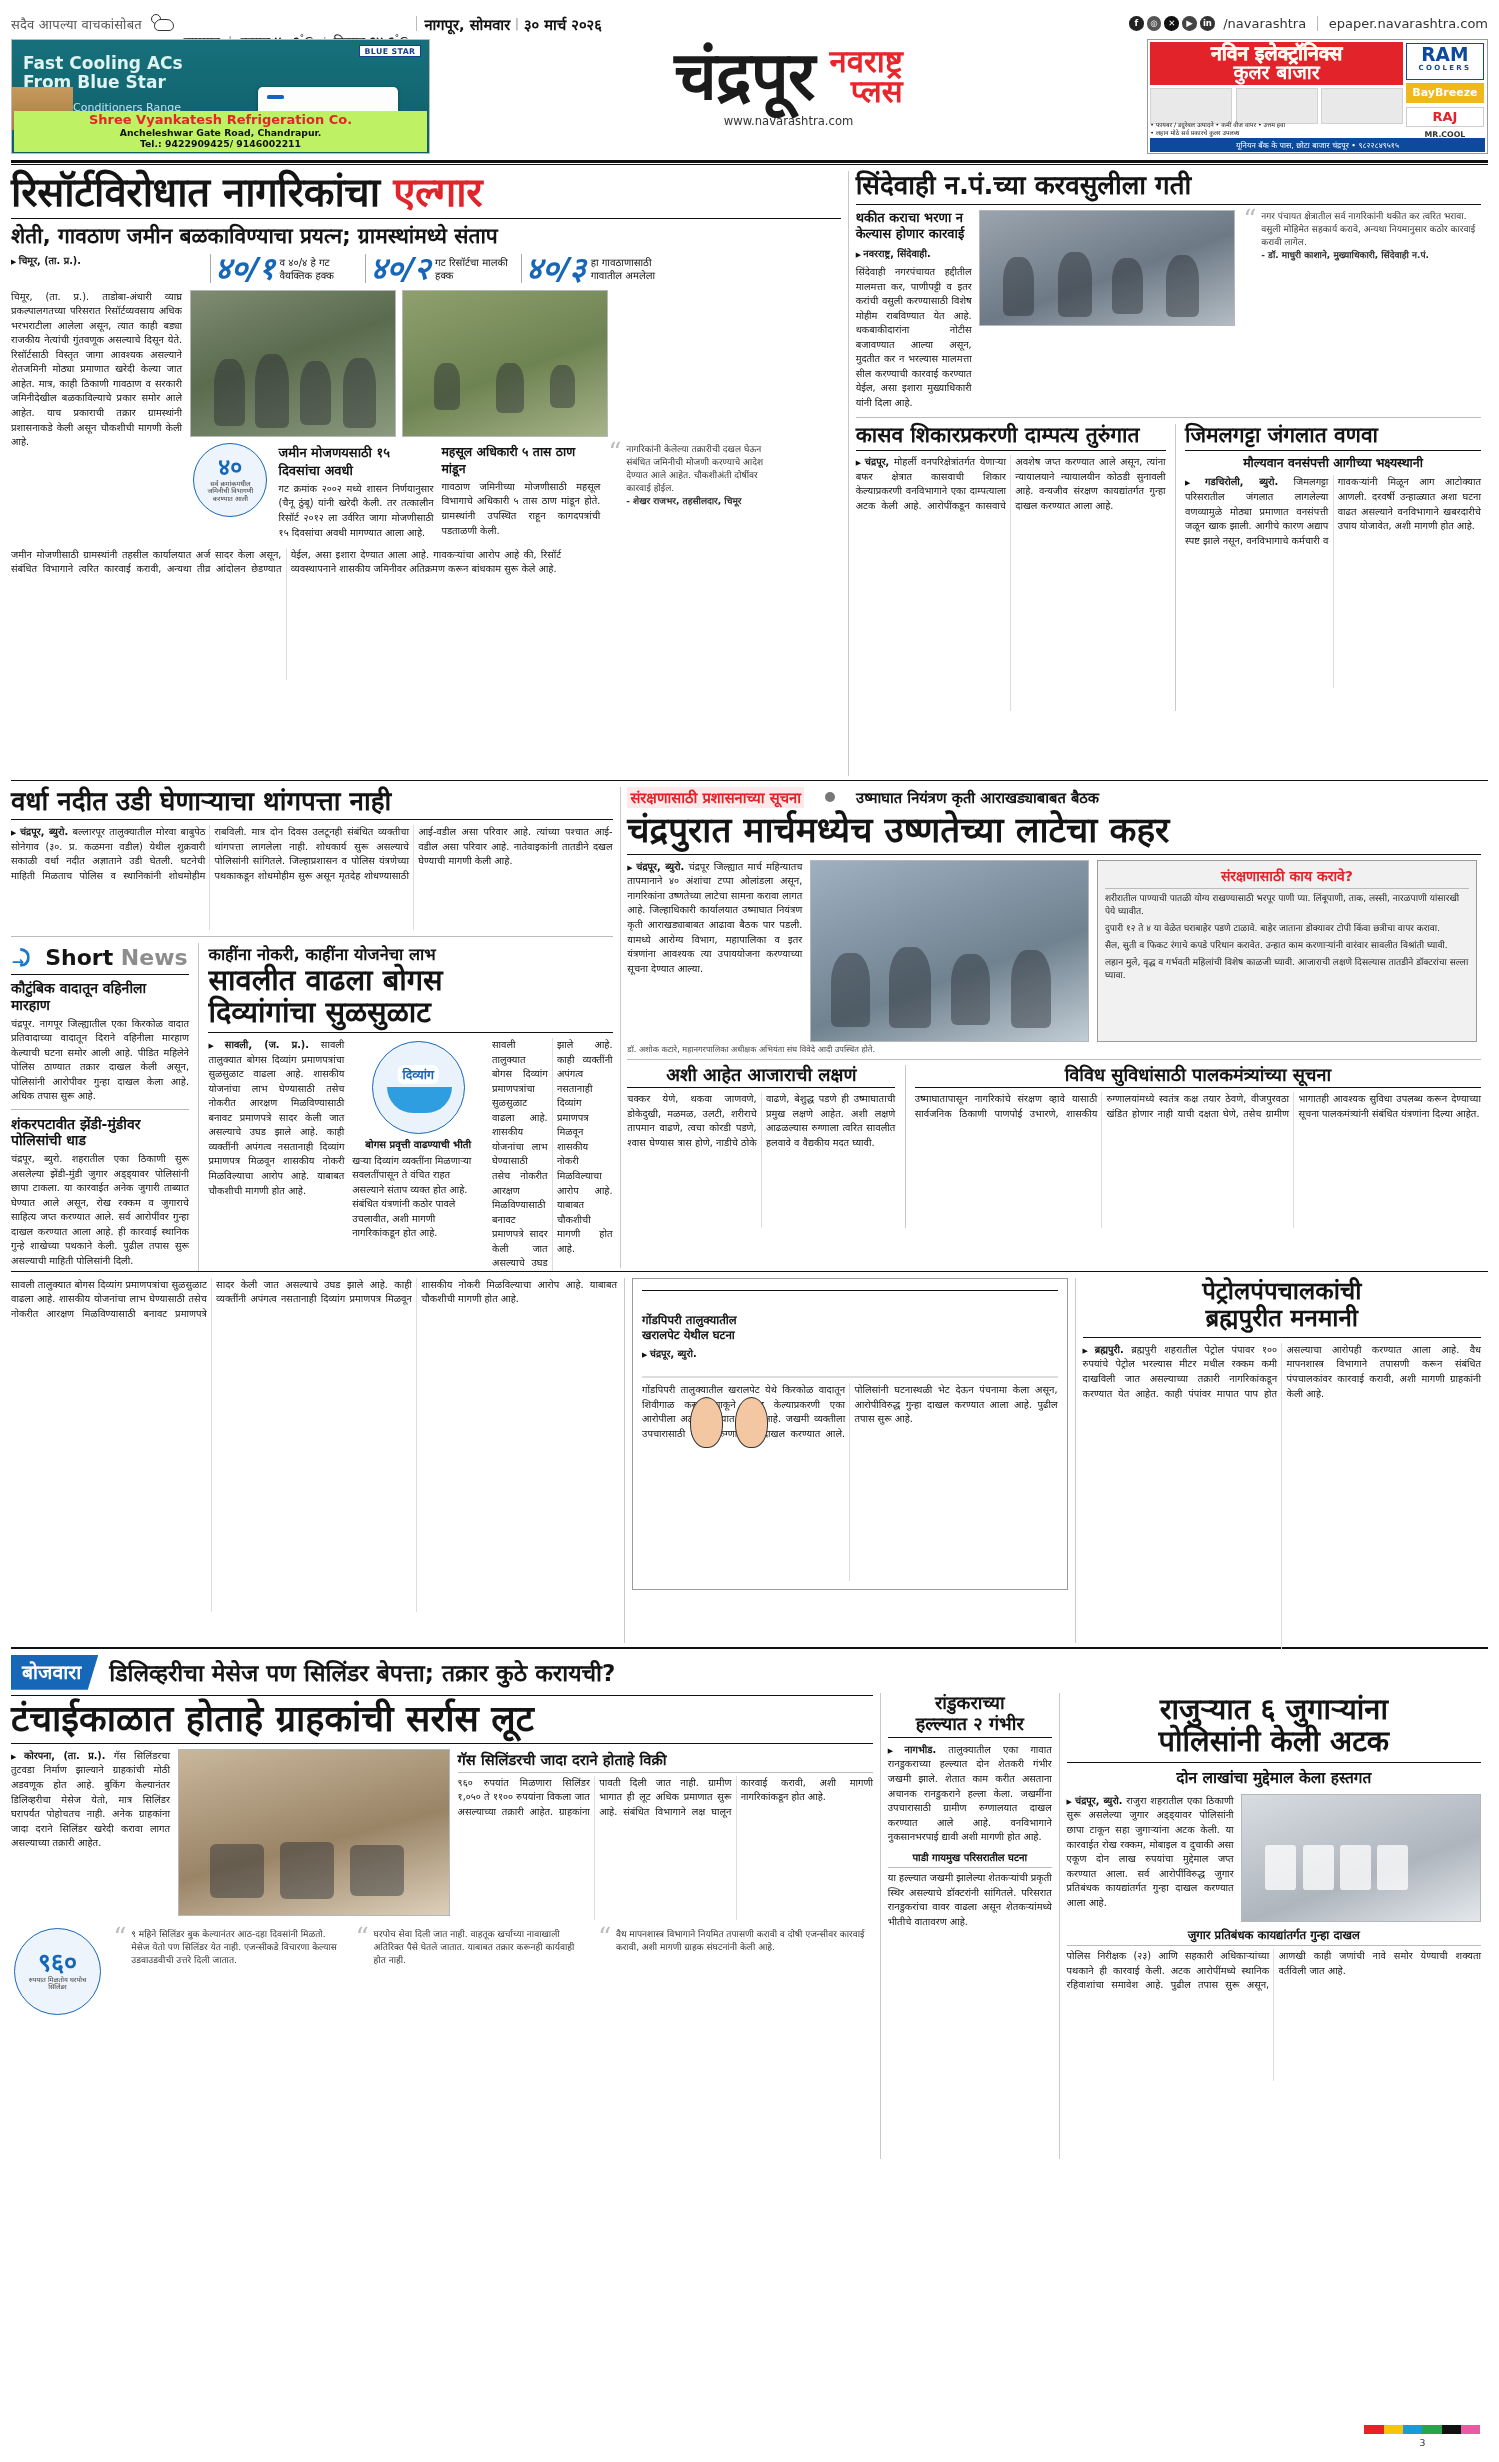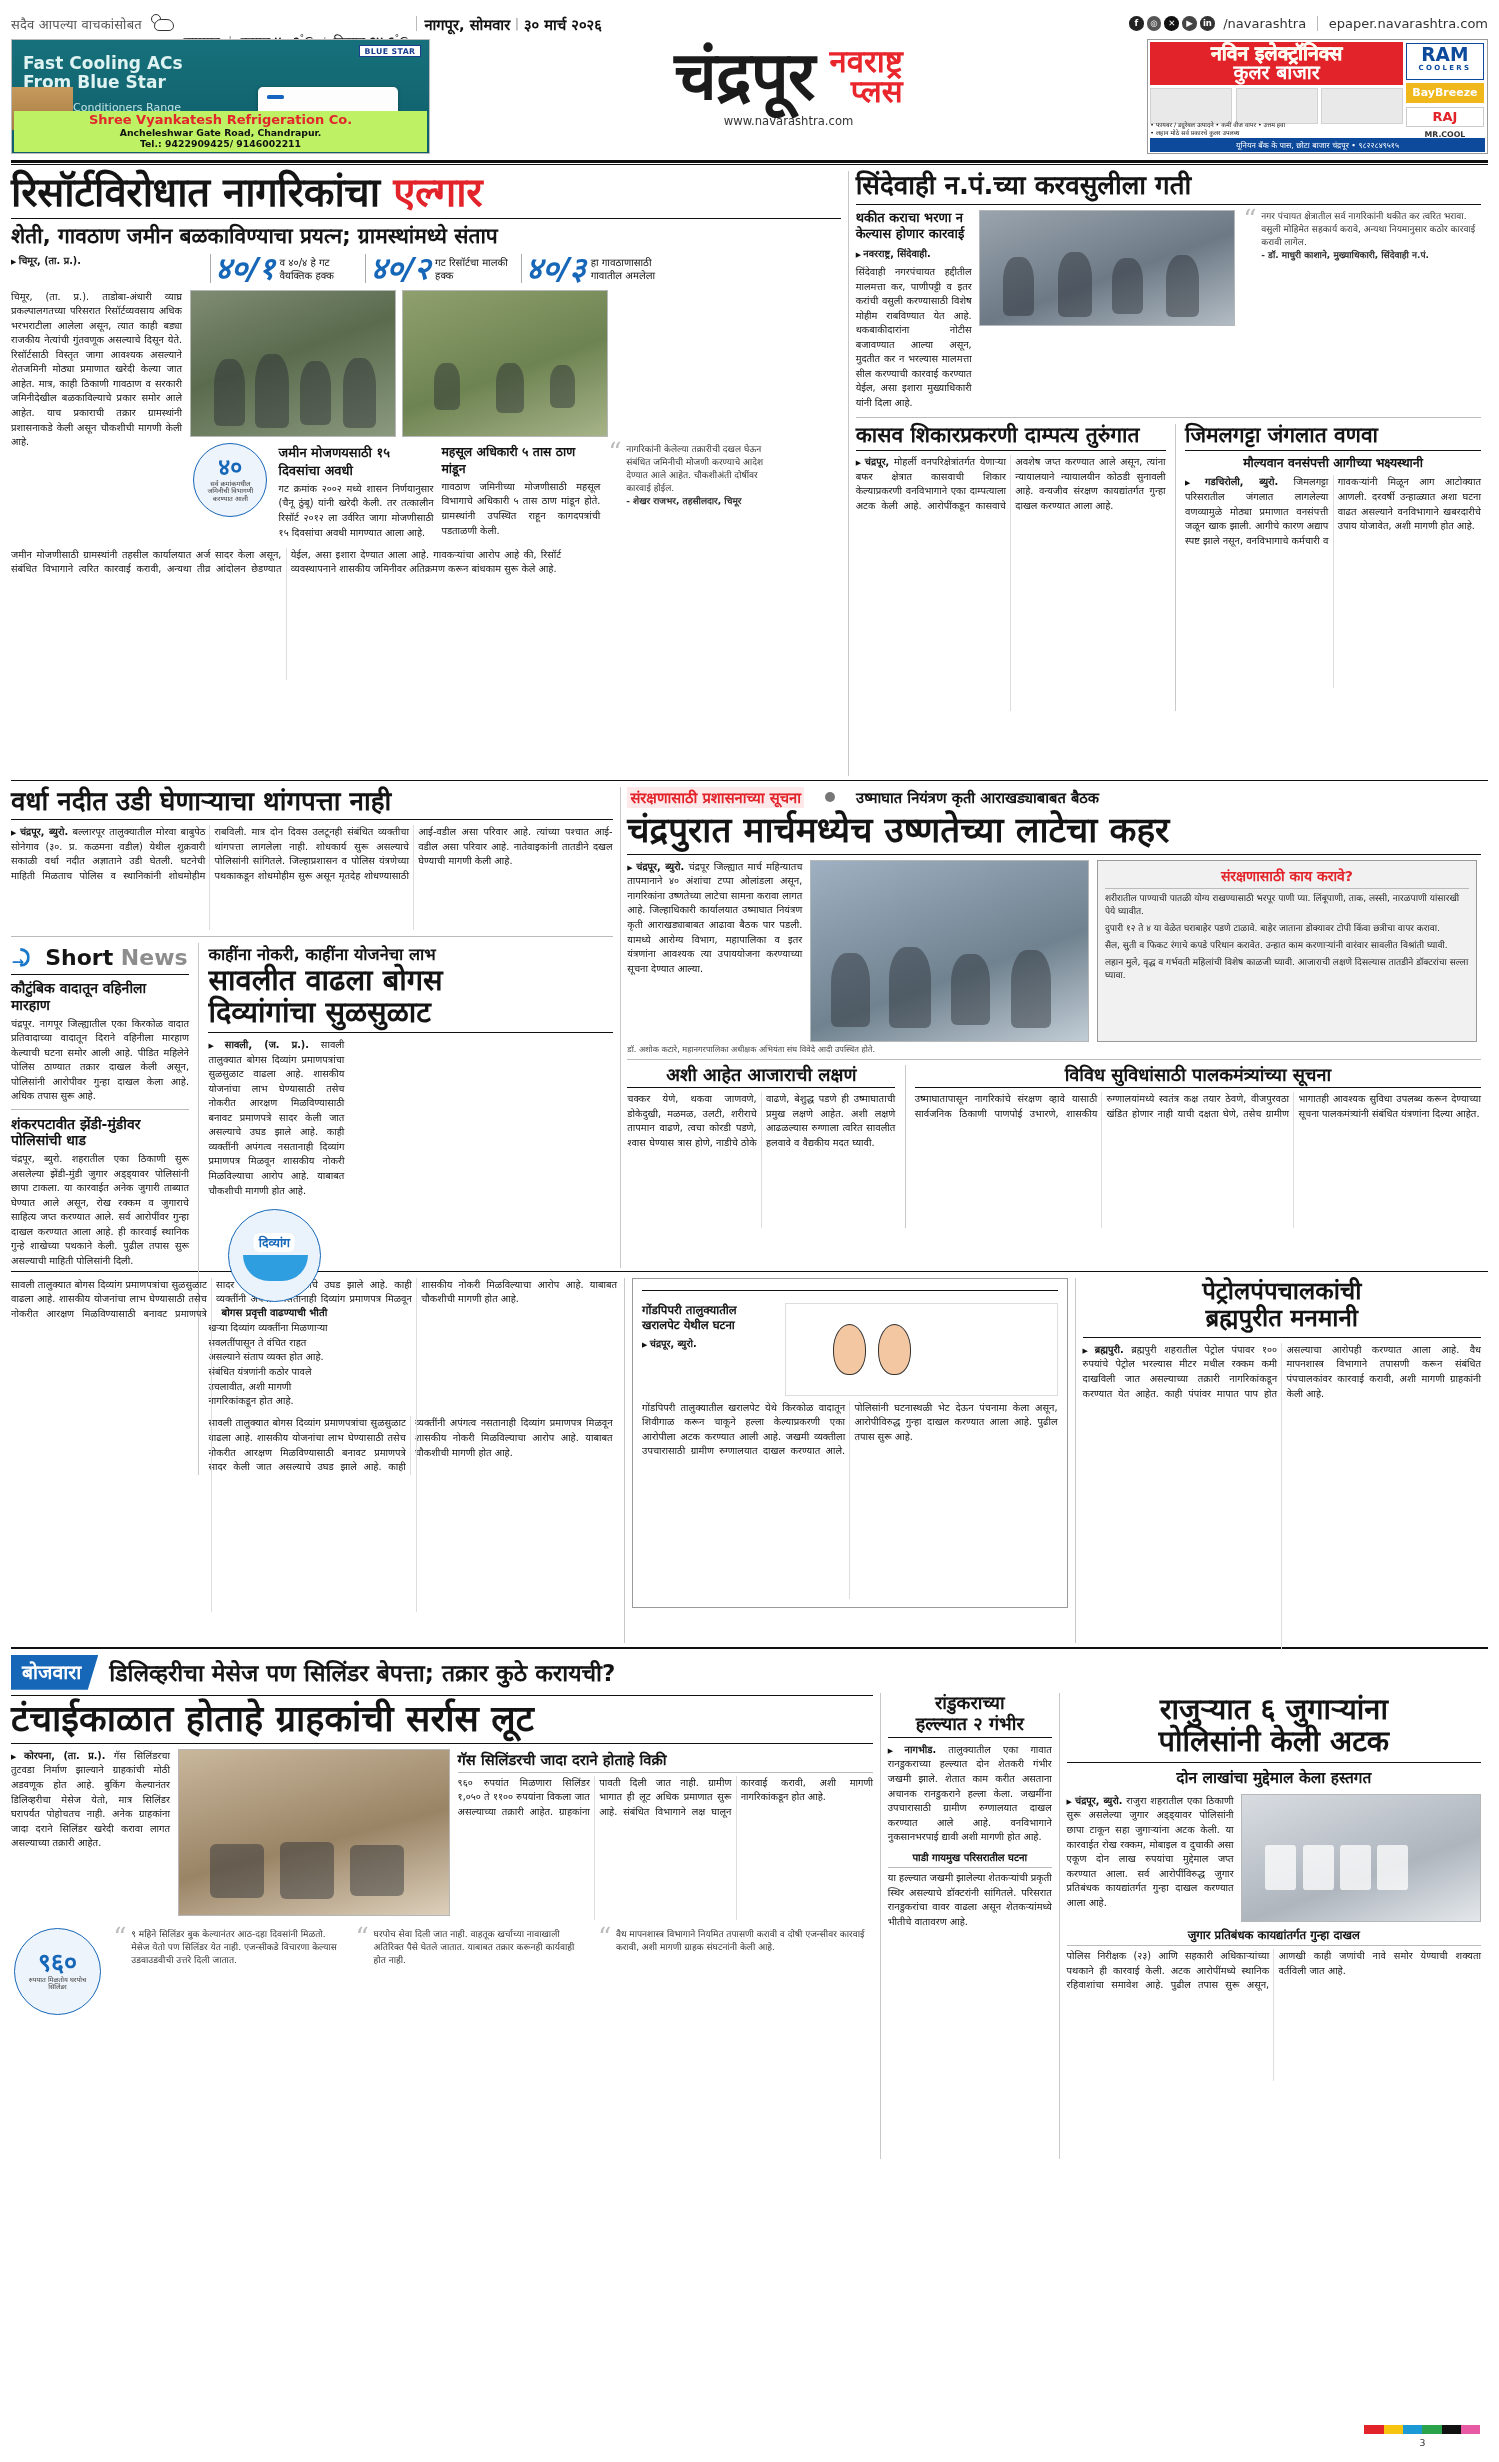--- a/index.html
+++ b/index.html
@@ -385,21 +385,21 @@
             <div class="body-text" style="margin-top:3.1px">चंद्रपूर, ब्युरो. शहरातील एका ठिकाणी सुरू असलेल्या झेंडी-मुंडी जुगार अड्ड्यावर पोलिसांनी छापा टाकला. या कारवाईत अनेक जुगारी ताब्यात घेण्यात आले असून, रोख रक्कम व जुगाराचे साहित्य जप्त करण्यात आले. सर्व आरोपींवर गुन्हा दाखल करण्यात आला आहे. ही कारवाई स्थानिक गुन्हे शाखेच्या पथकाने केली. पुढील तपास सुरू असल्याची माहिती पोलिसांनी दिली.</div>
           </div>
         </div>
         <div class="vrule"></div>
         <div style="flex:1">
           <div class="kicker-black" style="font-size:16.3px">काहींना नोकरी, काहींना योजनेचा लाभ</div>
           <h2 class="sec-head" style="font-size:29px;line-height:1.08">
             <span>सावलीत वाढला बोगस</span><br><span>दिव्यांगांचा सुळसुळाट</span>
           </h2>
           <div class="hr-thin" style="margin-top:3.9px"></div>
-          <div style="display:flex;gap:7.8px;margin-top:5.4px;flex-direction:column;">
+          <div style="display:flex;gap:7.8px;margin-top:5.4px;">
             <div style="width:136px" class="body-text">
               <span class="arrow"></span><b>सावली, (ज. प्र.).</b>
               <span>सावली तालुक्यात बोगस दिव्यांग प्रमाणपत्रांचा सुळसुळाट वाढला आहे. शासकीय योजनांचा लाभ घेण्यासाठी तसेच नोकरीत आरक्षण मिळविण्यासाठी बनावट प्रमाणपत्रे सादर केली जात असल्याचे उघड झाले आहे. काही व्यक्तींनी अपंगत्व नसतानाही दिव्यांग प्रमाणपत्र मिळवून शासकीय नोकरी मिळविल्याचा आरोप आहे. याबाबत चौकशीची मागणी होत आहे.</span>
             </div>
             <div style="width:132px;text-align:center">
               <div class="divyang-logo">
                 <div class="ctr">दिव्यांग</div>
                 <div class="hands"></div>
               </div>
               <div class="kicker-black" style="font-size:10px;margin-top:3.1px">बोगस प्रवृत्ती वाढण्याची भीती</div>
@@ -465,21 +465,21 @@
   <div class="hr-thin" style="margin-top:3.1px"></div>
 
   <div class="main-wrap" style="height:365px;">
     <div class="col" style="width:613px;padding-left:0">
       <div class="body-text threecol" style="height:334px">सावली तालुक्यात बोगस दिव्यांग प्रमाणपत्रांचा सुळसुळाट वाढला आहे. शासकीय योजनांचा लाभ घेण्यासाठी तसेच नोकरीत आरक्षण मिळविण्यासाठी बनावट प्रमाणपत्रे सादर केली जात असल्याचे उघड झाले आहे. काही व्यक्तींनी अपंगत्व नसतानाही दिव्यांग प्रमाणपत्र मिळवून शासकीय नोकरी मिळविल्याचा आरोप आहे. याबाबत चौकशीची मागणी होत आहे.</div>
     </div>
     <div class="vrule"></div>
     <div class="col" style="width:450px">
       <div class="boxed" style="padding:7.8px 9.3px">
         <div class="hr-thin" style="margin-top:3.9px"></div>
-        <div style="display:flex;gap:15px;margin-top:12px;">
+        <div style="display:flex;gap:15px;margin-top:22px;flex-direction:column;">
           <div style="width:128px">
             <div class="kicker-black" style="font-size:11.6px;line-height:1.25">गोंडपिपरी तालुक्यातील खरालपेट येथील घटना</div>
             <div class="body-text" style="margin-top:4.7px">
               <span class="arrow"></span><b>चंद्रपूर, ब्युरो.</b>
             </div>
           </div>
           <div class="feet-ill" style="flex:1">
             <i class="f" style="left:47px;top:20px"></i>
             <i class="f" style="left:92px;top:20px"></i>
           </div>

